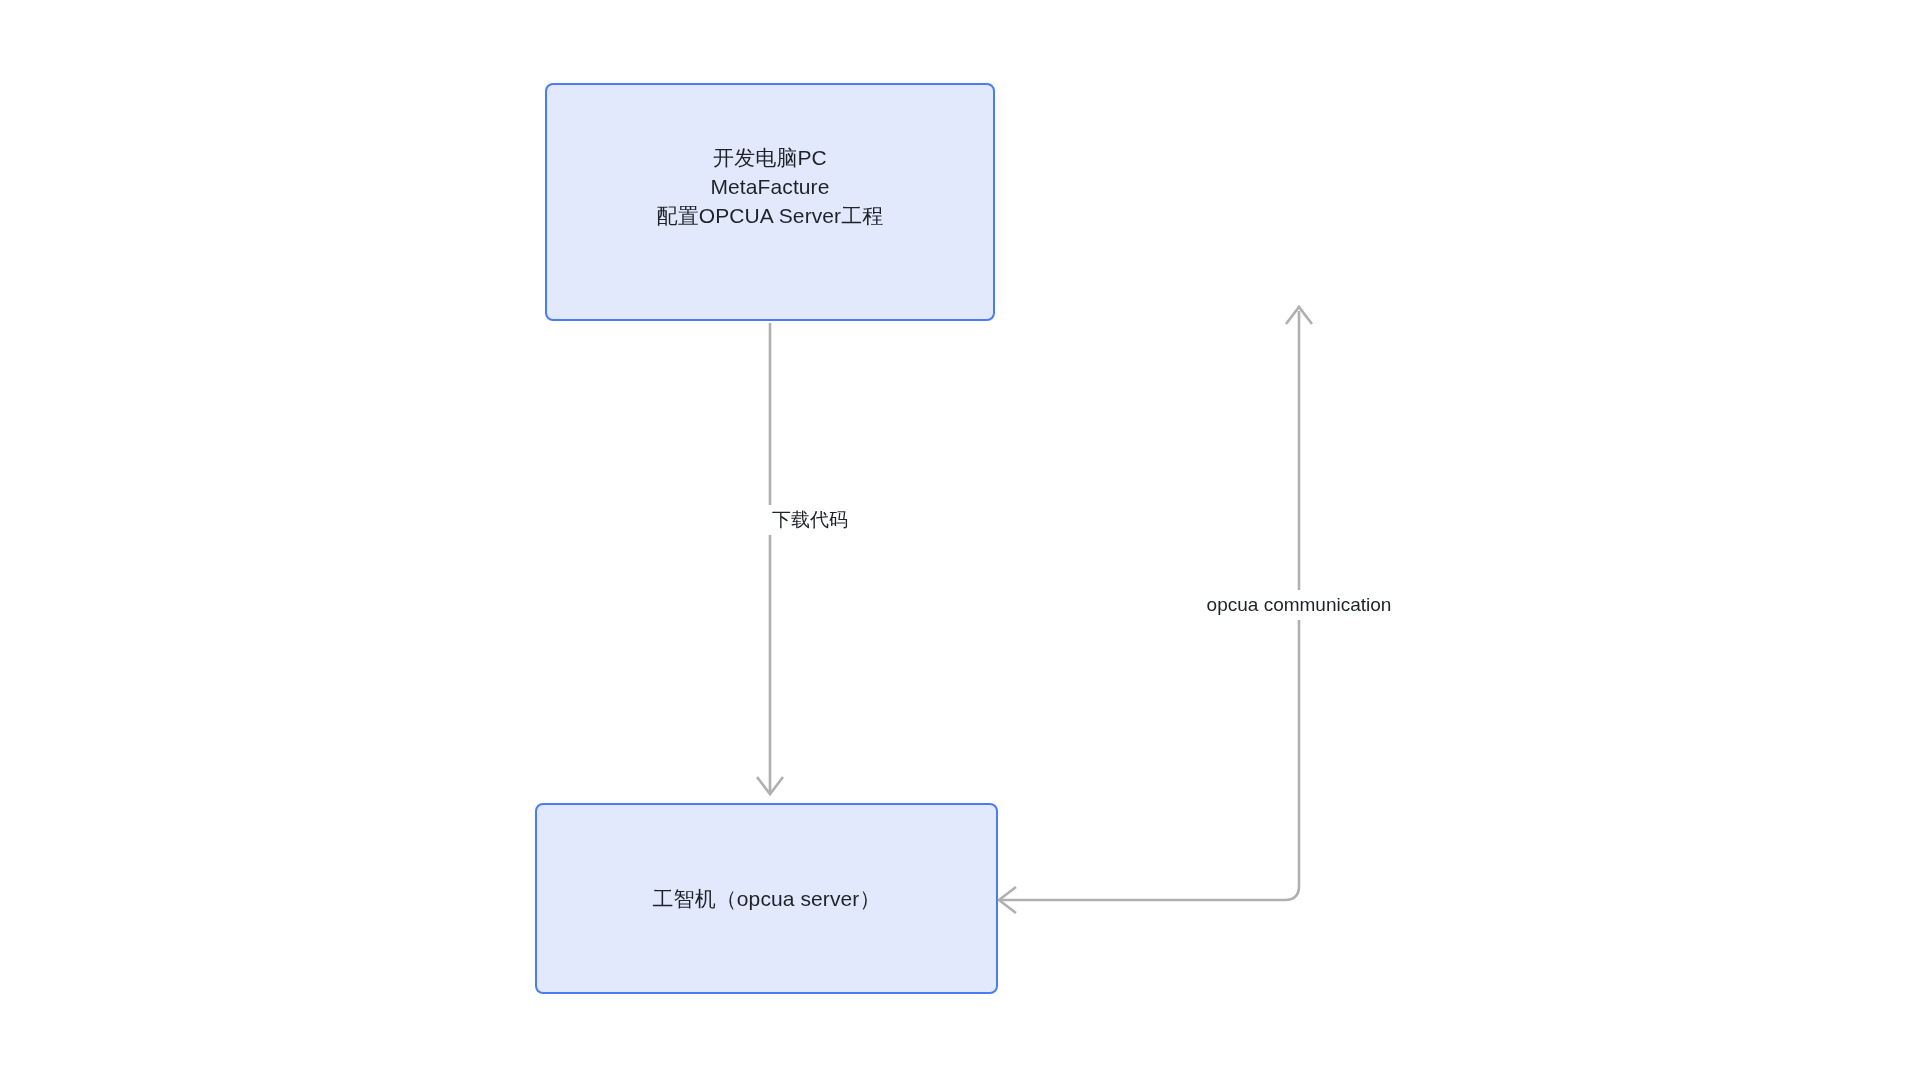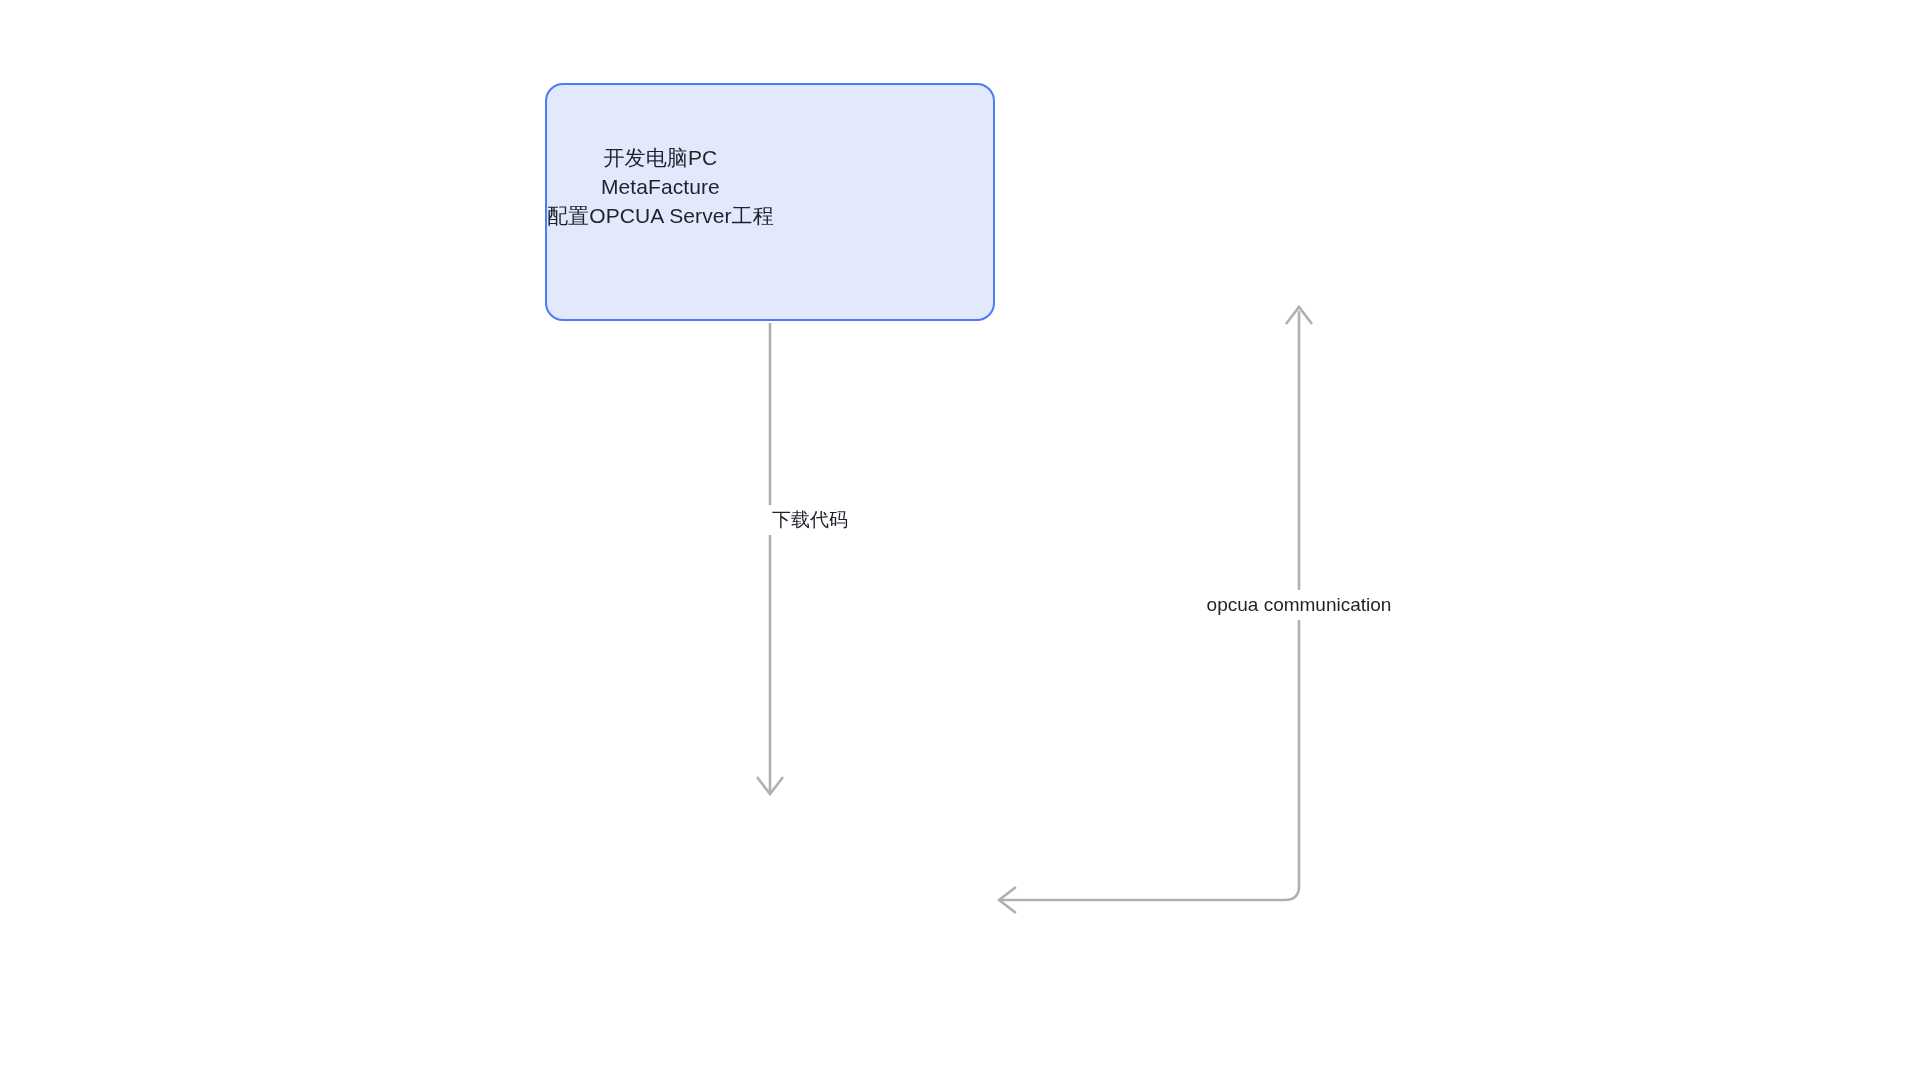--- a/index.html
+++ b/index.html
@@ -25,24 +25,24 @@
     top: 0;
     width: 1920px;
     height: 1080px;
     pointer-events: none;
   }
   .node {
     position: absolute;
     box-sizing: border-box;
     background: #e2e9fd;
     border: 2.5px solid #4a7cf7;
-    border-radius: 18px;
+    border-radius: 8px;
     display: flex;
     align-items: center;
-    justify-content: flex-start;
+    justify-content: center;
     text-align: center;
   }
   .node-label {
     color: #1f2329;
     font-size: 21px;
     line-height: 29px;
     font-family: "Liberation Sans", "DejaVu Sans", sans-serif;
     white-space: pre-line;
     letter-spacing: 0.1px;
   }
@@ -113,18 +113,21 @@
     </g>
   </svg>
 
   <div class="node" id="node-dev-pc">
     <div class="node-label">开发电脑PC
 MetaFacture
 配置OPCUA Server工程</div>
   </div>
 
 
+  <div class="node" id="node-industrial-pc">
+    <div class="node-label">工智机（opcua server）</div>
+  </div>
 
   <div class="edge-label" id="edge-label-download">下载代码</div>
 
   <div class="edge-label" id="edge-label-opcua">opcua communication</div>
 
 </div>
 
 </body></html>

